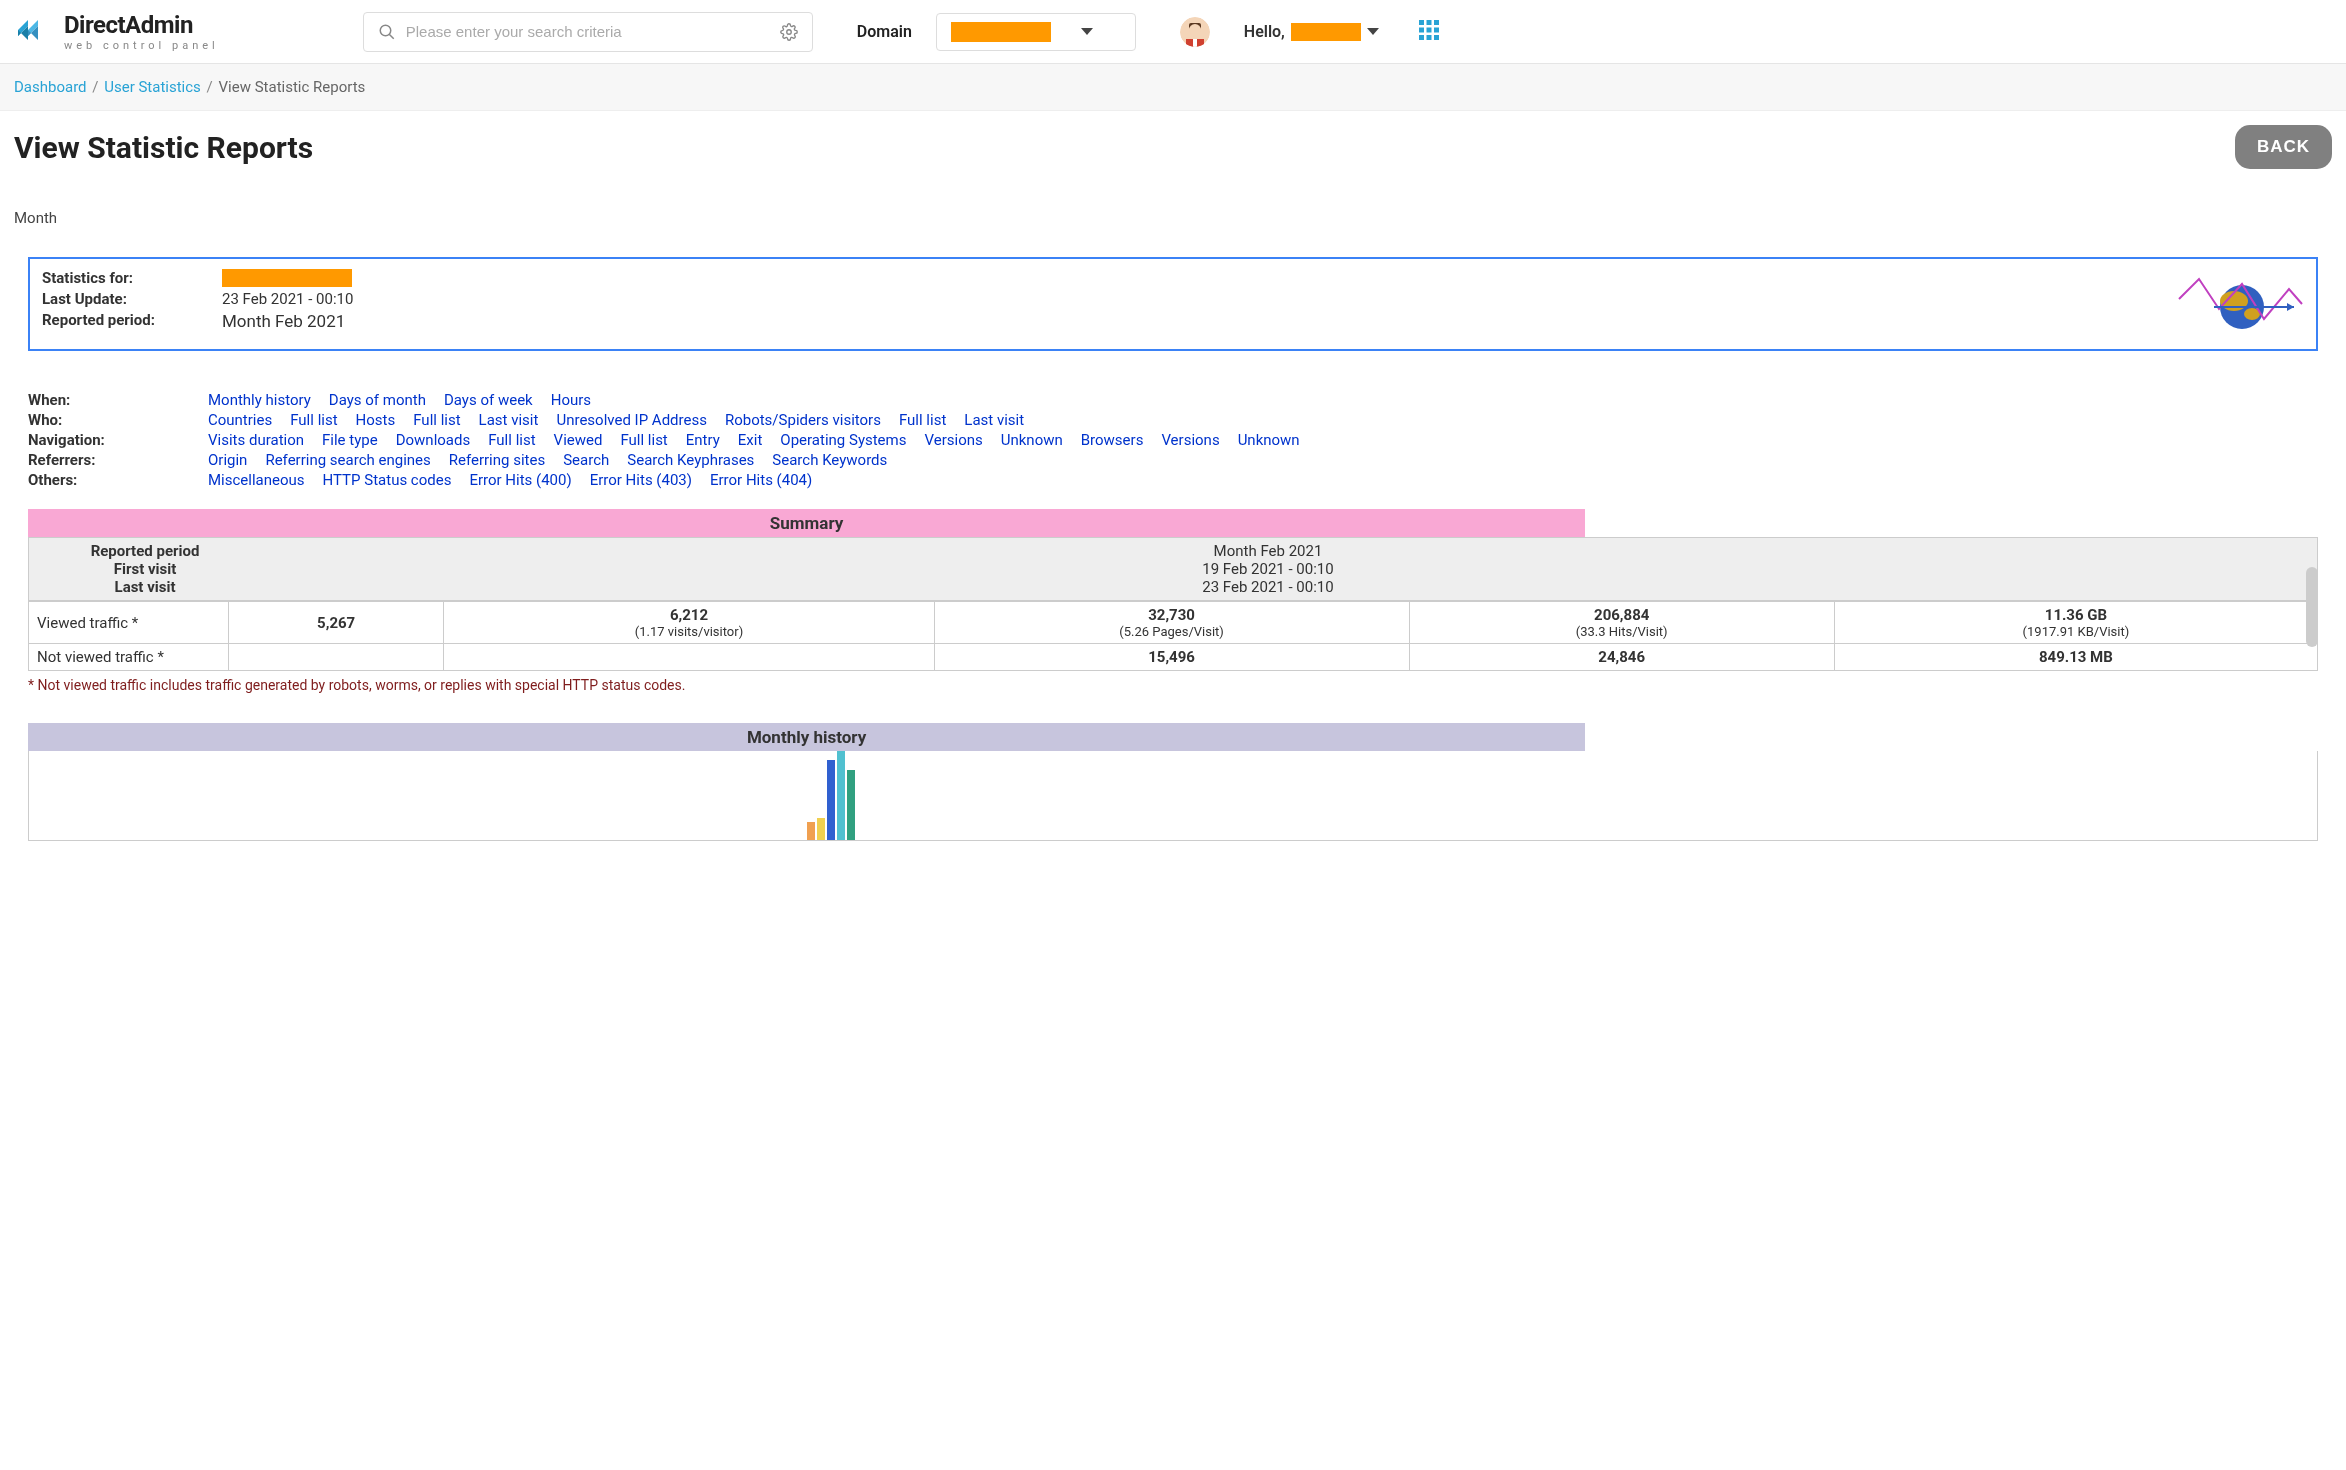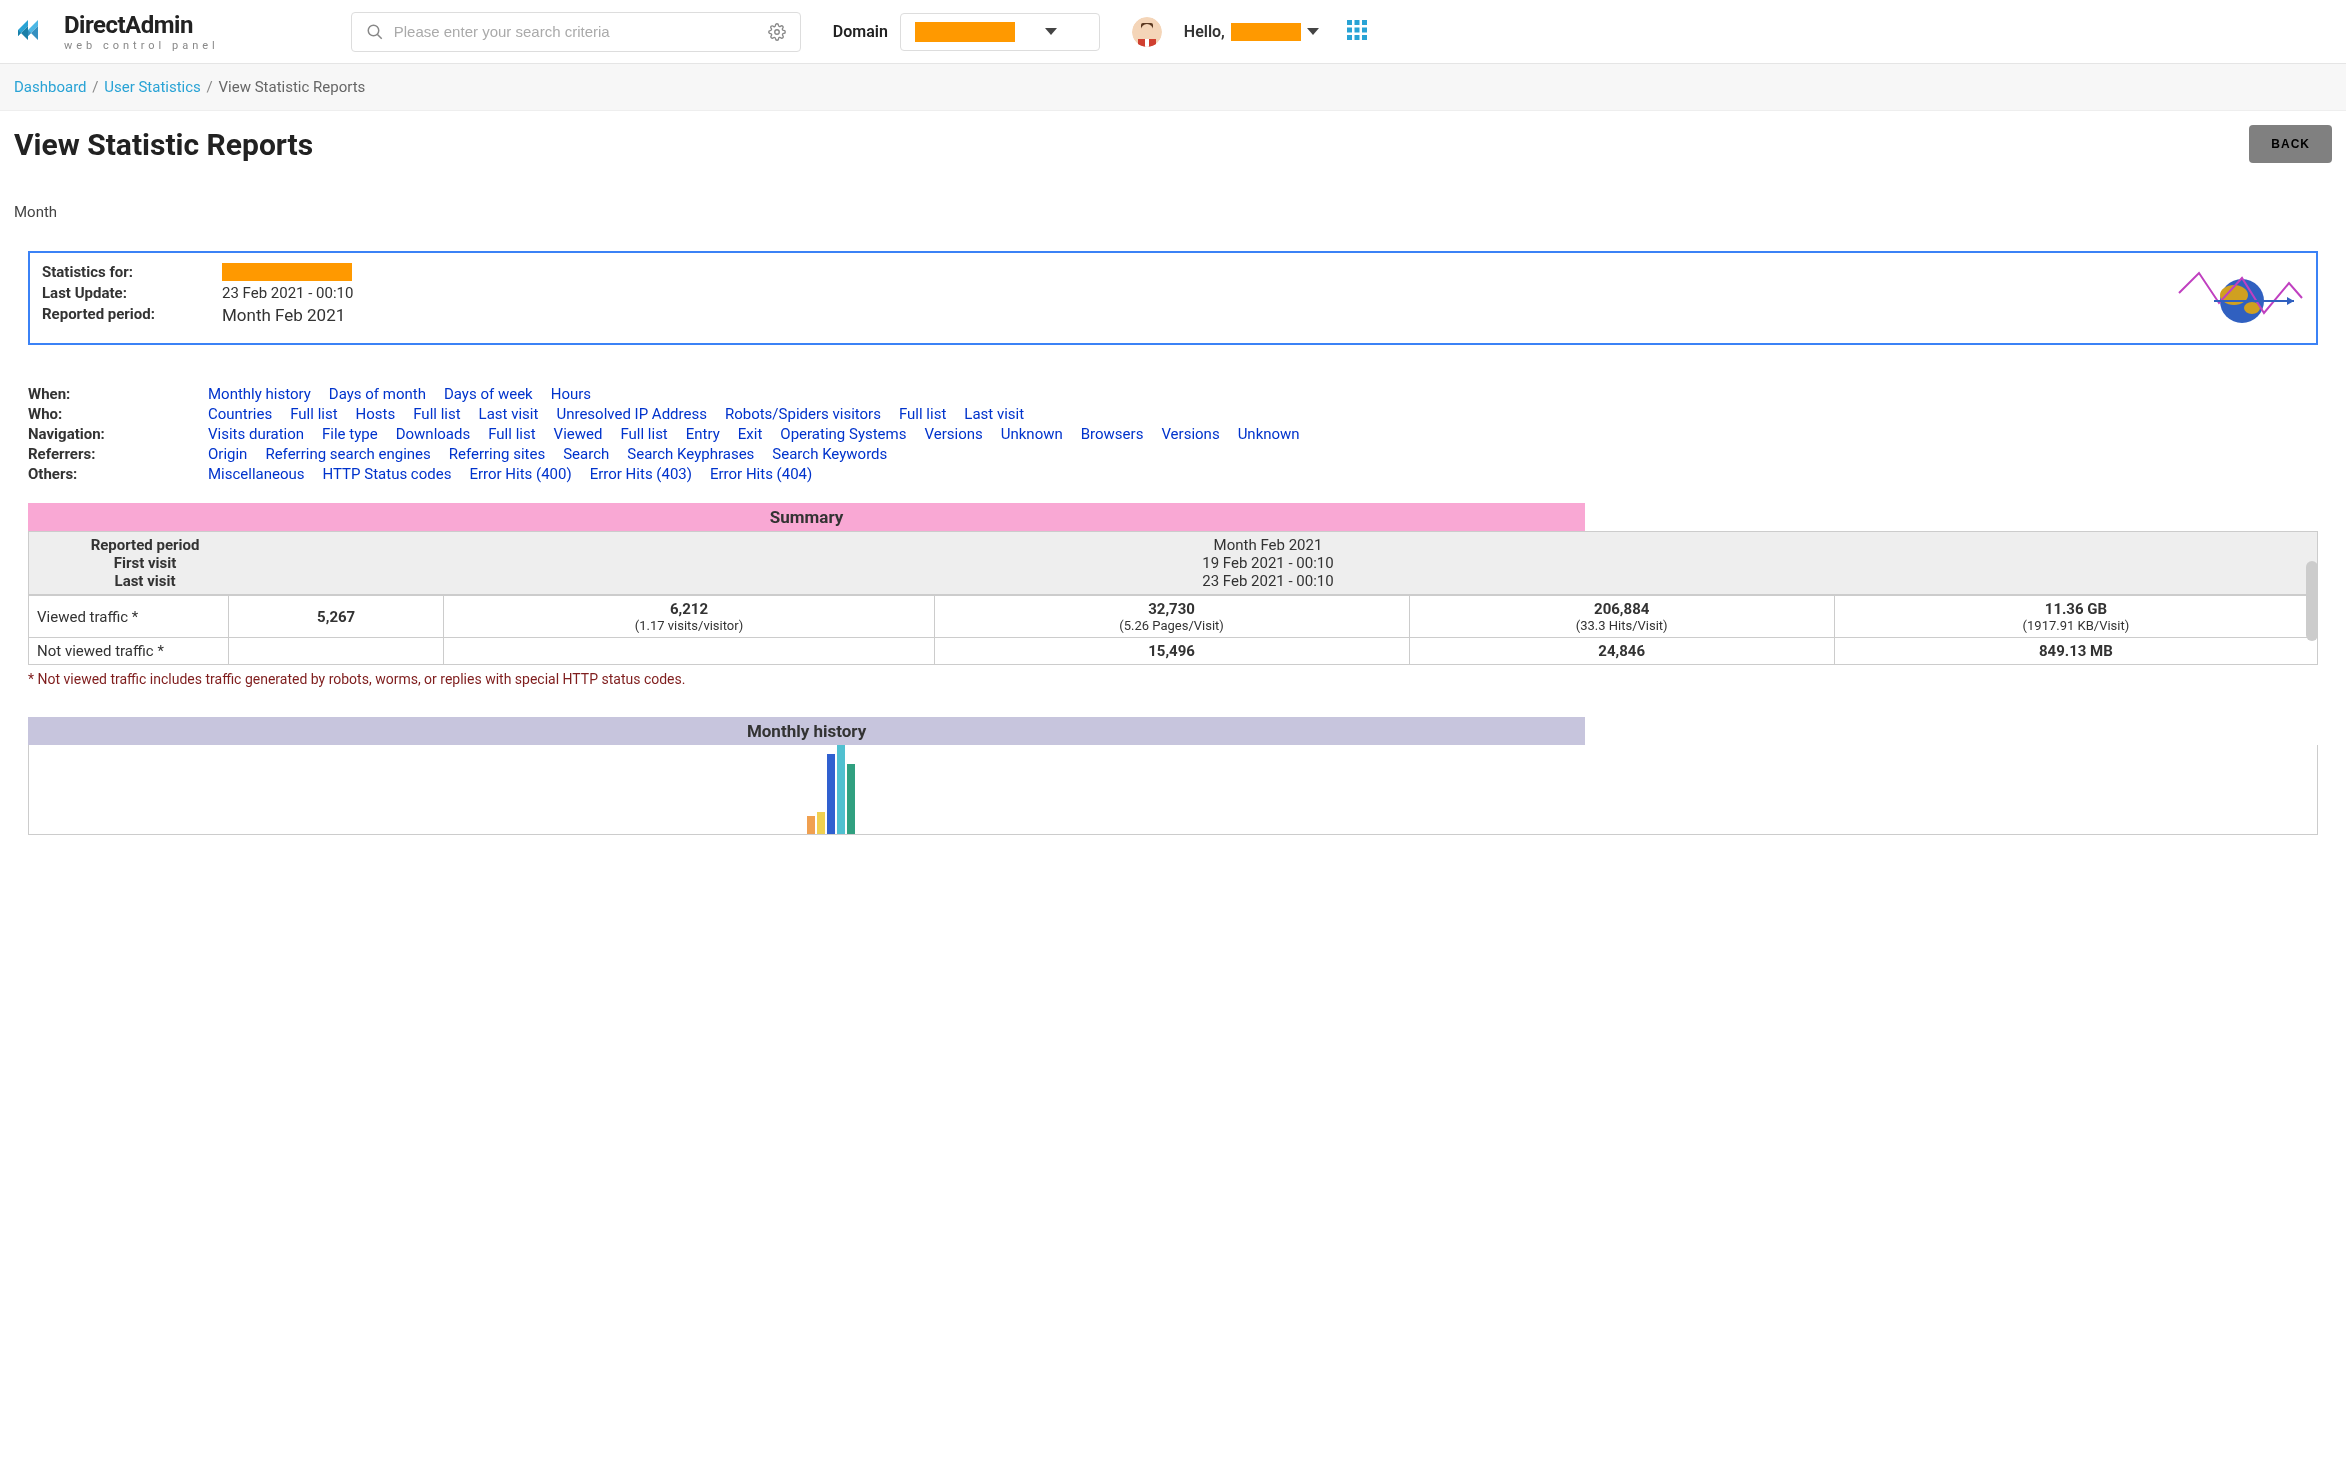--- a/index.html
+++ b/index.html
@@ -1,20 +1,20 @@
 <!DOCTYPE html>
 <html><head>
 <meta charset="utf-8">
 <style>
 * { box-sizing: border-box; margin: 0; padding: 0; }
 body { font-family: -apple-system, BlinkMacSystemFont, "Segoe UI", Roboto, Arial, sans-serif; font-size: 14px; color: #333; background: #fff; }
 a { text-decoration: none; }
 
 
-.header { display: flex; align-items: center; padding: 10px 14px; border-bottom: 1px solid #e5e5e5; gap: 12px; }
+.header { display: flex; align-items: center; padding: 10px 14px; border-bottom: 1px solid #e5e5e5; gap: 24px; }
 .logo-wrap { display: flex; align-items: center; gap: 10px; }
 .logo-icon svg { width: 40px; height: 40px; }
 .logo-text { display: flex; flex-direction: column; }
 .logo-text .brand { font-size: 24px; font-weight: 700; letter-spacing: -0.5px; color: #222; }
 .logo-text .sub { font-size: 11px; letter-spacing: 4px; color: #888; text-transform: lowercase; }
 
 .search-wrap { flex: 1; display: flex; align-items: center; border: 1px solid #ddd; border-radius: 4px; padding: 10px 14px; max-width: 450px; margin-left: 120px; gap: 10px; }
 .search-wrap input { flex: 1; border: none; outline: none; font-size: 15px; color: #555; }
 .search-wrap input::placeholder { color: #aaa; }
 .icon-sm { width: 18px; height: 18px; color: #888; }
@@ -32,21 +32,21 @@
 
 
 .crumb-bar { background: #f7f7f7; padding: 14px; font-size: 15px; color: #666; border-bottom: 1px solid #eee; }
 .crumb-bar a { color: #29a3d5; }
 .crumb-sep { color: #888; margin: 0 2px; }
 
 
 .main { padding: 14px; }
 .title-row { display: flex; align-items: center; justify-content: space-between; margin-bottom: 40px; }
 .page-title { font-size: 30px; font-weight: 700; color: #222; }
-.back-btn { background: #808080; color: #000000; border: none; border-radius: 4px; padding: 12px 22px; font-size: 12px; font-weight: 700; letter-spacing: 1px; cursor: pointer; }
+.back-btn { background: #808080; color: #ffffff; border: none; border-radius: 15px; padding: 12px 22px; font-size: 17px; font-weight: 700; letter-spacing: 1px; cursor: pointer; }
 
 .month-row { display: flex; align-items: center; margin-bottom: 30px; }
 .month-lbl { width: 420px; font-size: 15px; color: #444; }
 .month-select { flex: 1; display: flex; align-items: center; justify-content: space-between; border: 1px solid #ddd; border-radius: 4px; padding: 12px 16px; cursor: pointer; }
 .month-select span { color: #555; font-size: 15px; }
 
 
 .stats-frame { margin: 0 14px; }
 .stats-header { border: 2px solid #3b82f6; padding: 10px 12px; display: flex; justify-content: space-between; align-items: flex-start; }
 .stats-header-left { display: grid; grid-template-columns: 180px auto; row-gap: 3px; font-size: 15px; }

